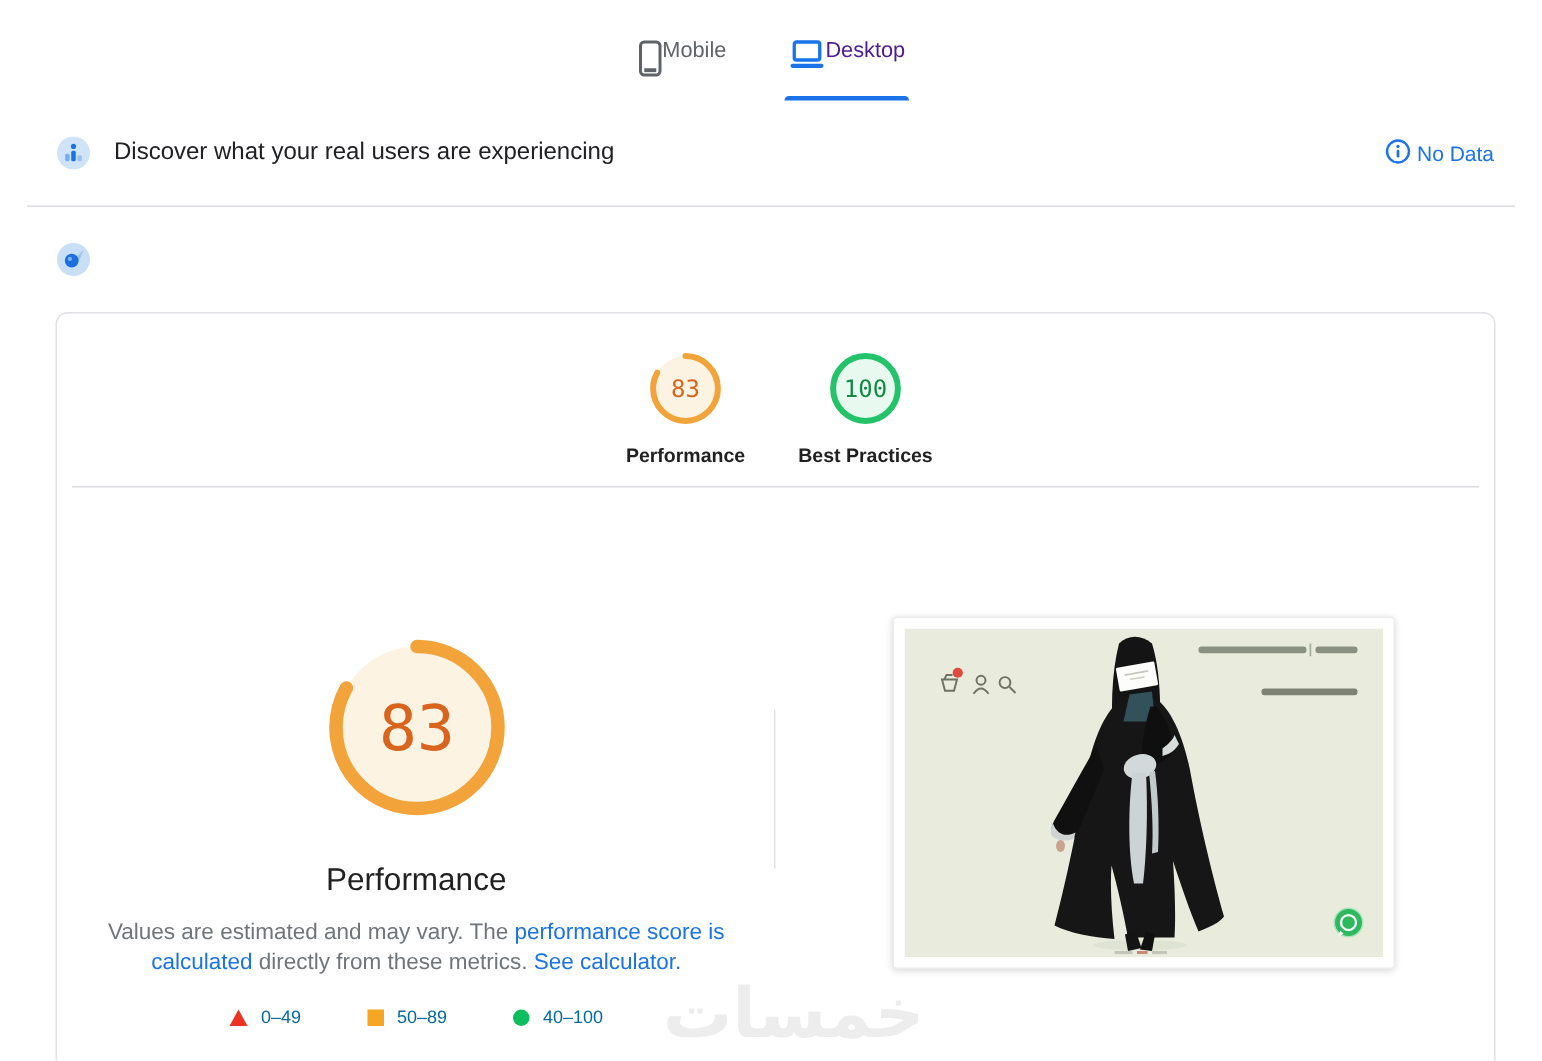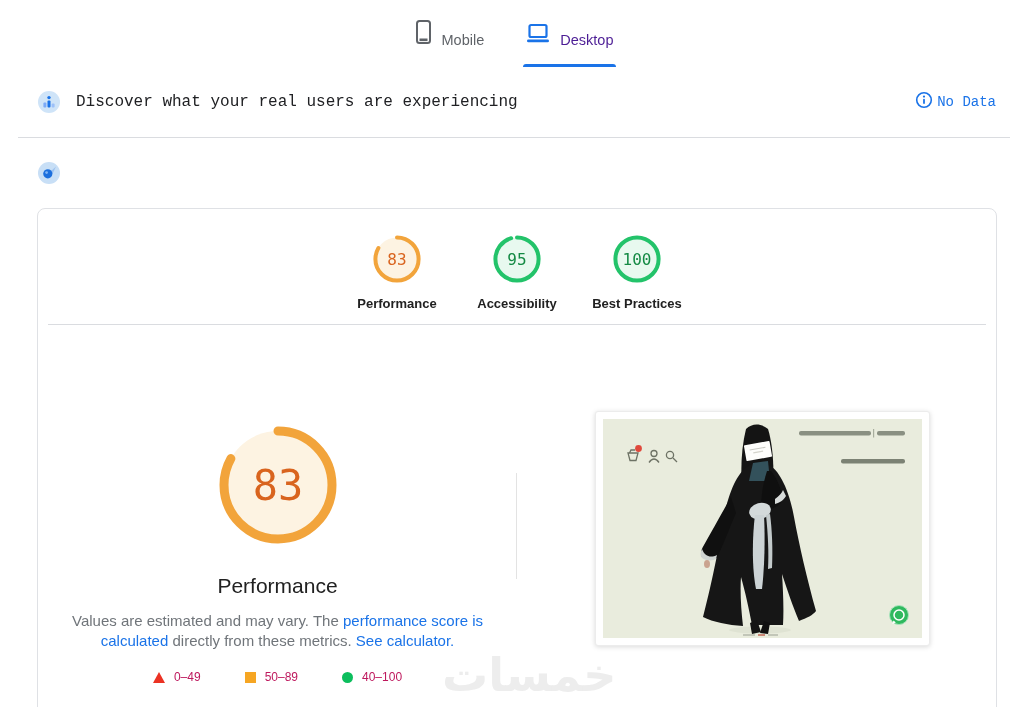--- a/index.html
+++ b/index.html
@@ -2,29 +2,29 @@
 <html><head>
 <meta charset="utf-8">
 <style>
   * { margin:0; padding:0; box-sizing:border-box; }
   html,body { width:1028px; height:707px; overflow:hidden; background:#fff;
     font-family:"Liberation Sans", sans-serif; color:#202124; }
   body { position:relative; }
 
   
   .tabs-bar { display:flex; justify-content:center; padding-top:26px; height:67px; }
-  .tab { display:flex; align-items:flex-end; gap:10px; position:relative;
+  .tab { display:flex; align-items:flex-start; position:relative;
     margin:0 18px; padding:0 3px 19px; font-size:14.5px; font-weight:500;
     color:#5f6368; cursor:pointer; }
   .tab.active { color:#4c1d95; }
   .tab.active::after { content:""; position:absolute; left:0; right:0; bottom:0;
     height:3px; background:#1a73e8; border-radius:3px 3px 0 0; }
 
   
-  .section-row { height:70px; display:flex; align-items:center; padding-left:38px;font-family:Liberation Mono, monospace; }
+  .section-row { height:70px; display:flex; align-items:center; padding-left:38px; }
   .section-icon { width:22px; height:22px; flex:0 0 22px; }
   .section-title { margin-left:16px; font-size:16px; color:#202124; }
   .row-right { margin-left:auto; padding-right:32px; display:flex; align-items:center;
     gap:4px; color:#1a73e8; font-size:14px; font-weight:500; cursor:pointer; }
   .page-divider { height:1px; background:#dadce0; margin:0 18px; }
 
   
   .card { margin:0 31px 0 37px; width:960px; height:540px;
     border:1px solid #dfe1e5; border-radius:8px; background:#fff; position:relative; }
   .gauges-row { display:flex; justify-content:center; padding-top:26px; }
@@ -35,21 +35,21 @@
 
   .content-row { position:relative; height:410px; }
   .left-col { width:479px; display:flex; flex-direction:column; align-items:center; }
   .big-gauge svg { width:120px; height:120px; }
   .big-gauge { margin-top:100px; }
   .big-label { margin-top:25px; font-size:21px; color:#212121; }
   .disclaimer { margin-top:13px; width:450px; text-align:center; font-size:15px;
     line-height:20px; color:#70757a; }
   .disclaimer a { color:#1a73e8; text-decoration:none; cursor:pointer; }
   .legend { margin-top:19px; display:flex; gap:44px; }
-  .legend-item { display:flex; align-items:center; gap:9px; font-size:12px; color:#be185d; }
+  .legend-item { display:flex; align-items:center; gap:9px; font-size:12px; color:#0369a1; }
   .legend-shape { display:inline-block; }
   .shape-triangle { width:0; height:0; border-left:6px solid transparent;
     border-right:6px solid transparent; border-bottom:11px solid #eb3223; }
   .shape-square { width:11px; height:11px; }
   .shape-circle { width:11px; height:11px; border-radius:50%; }
 
   .v-divider { position:absolute; left:478px; top:148px; width:1px; height:106px;
     background:#e3e3e3; }
 
   .thumb { position:absolute; left:557px; top:86px; width:335px; height:235px;
@@ -127,28 +127,20 @@
 <div class="card">
 
   <div class="gauges-row">
     <div class="cat">
       <svg viewBox="0 0 120 120">
         <circle class="gauge-bg" cx="60" cy="60" r="54" style="fill: rgb(253, 243, 226);"></circle>
         <circle class="gauge-arc" cx="60" cy="60" r="54" fill="none" stroke-width="10" stroke-linecap="round" transform="rotate(-90 60 60)" stroke-dasharray="281.6 339.3" style="stroke: rgb(242, 164, 59);"></circle>
         <text class="gauge-num" x="60" y="74" style="fill: rgb(217, 100, 30);">83</text>
       </svg>
       <span class="cat-label">Performance</span>
-    </div>
-    <div class="cat">
-      <svg viewBox="0 0 120 120">
-        <circle class="gauge-bg" cx="60" cy="60" r="54" style="fill: rgb(232, 249, 239);"></circle>
-        <circle class="gauge-arc" cx="60" cy="60" r="54" fill="none" stroke-width="10" stroke-linecap="round" transform="rotate(-90 60 60)" stroke-dasharray="322.3 339.3" style="stroke: rgb(35, 195, 106);"></circle>
-        <text class="gauge-num" x="60" y="74" style="fill: rgb(20, 138, 68);">95</text>
-      </svg>
-      <span class="cat-label">Accessibility</span>
     </div>
     <div class="cat">
       <svg viewBox="0 0 120 120">
         <circle class="gauge-bg" cx="60" cy="60" r="54" style="fill: rgb(232, 249, 239);"></circle>
         <circle class="gauge-arc" cx="60" cy="60" r="54" fill="none" stroke-width="10" stroke-linecap="round" transform="rotate(-90 60 60)" stroke-dasharray="339.3 339.3" style="stroke: rgb(35, 195, 106);"></circle>
         <text class="gauge-num" x="60" y="74" style="fill: rgb(20, 138, 68);">100</text>
       </svg>
       <span class="cat-label">Best Practices</span>
     </div>
   </div>

